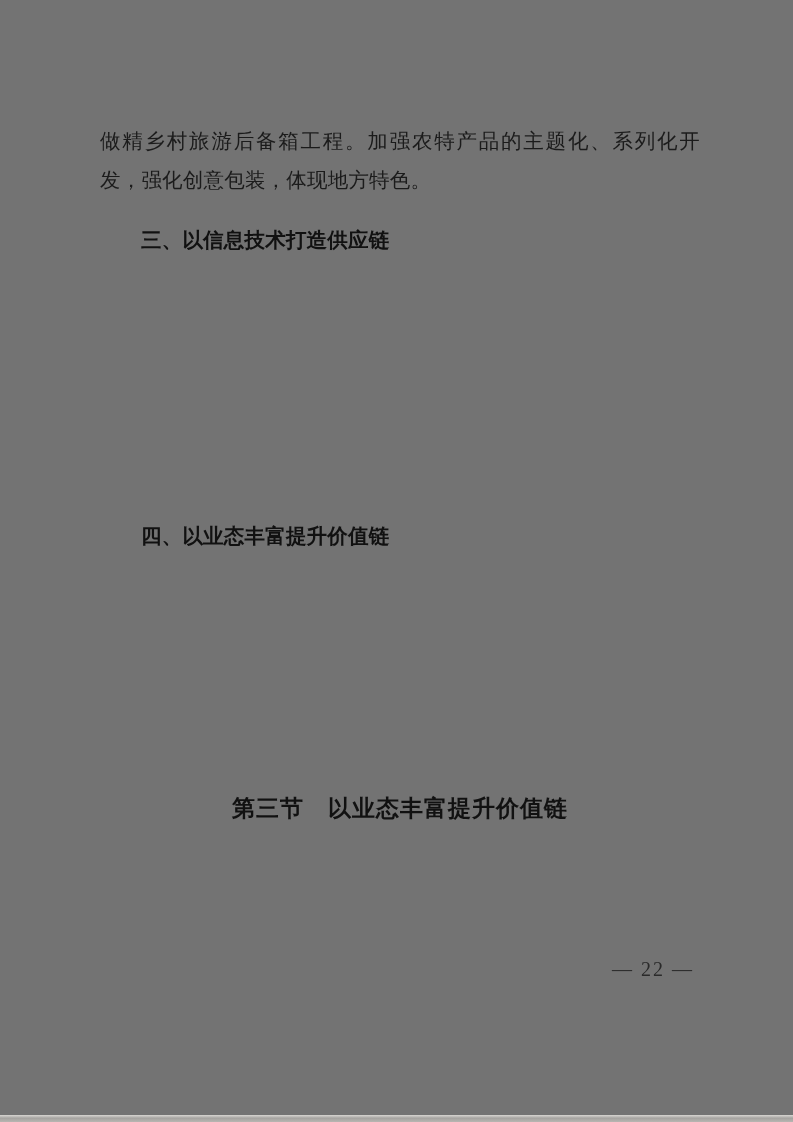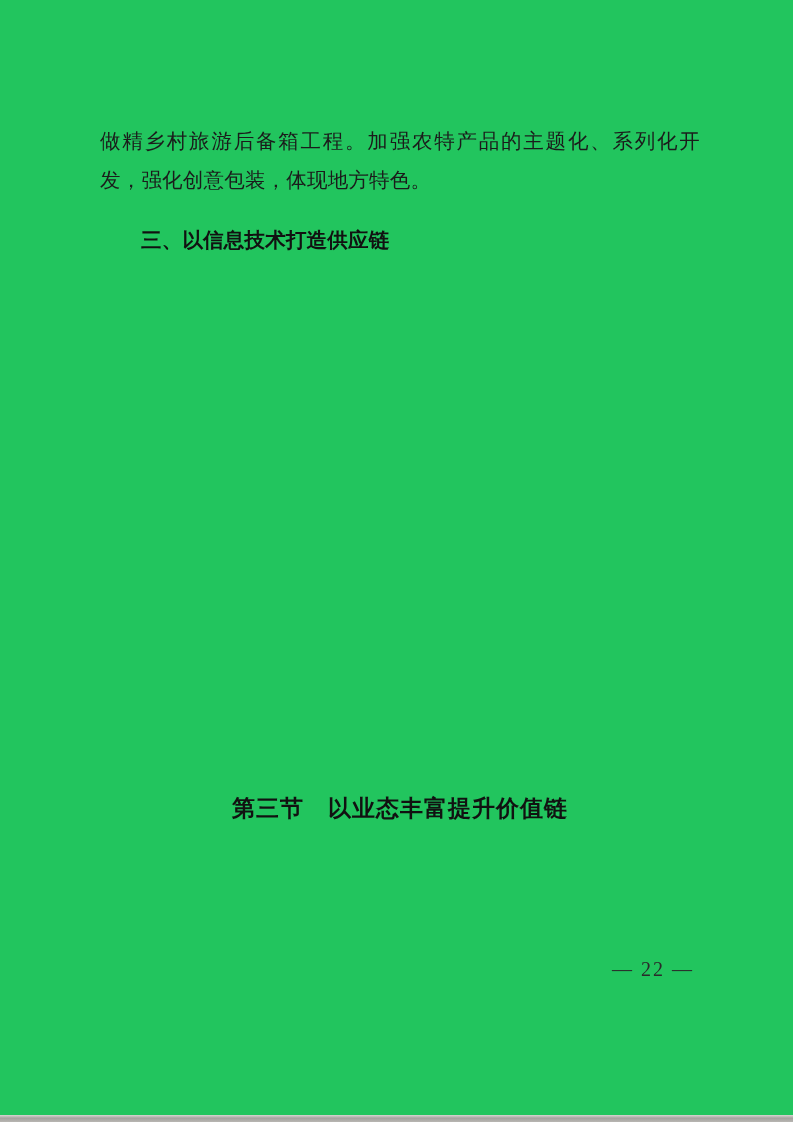--- a/index.html
+++ b/index.html
@@ -13,21 +13,21 @@
     background: #e9e7e4;
     font-family: "Liberation Serif", "DejaVu Serif", serif;
     overflow: hidden;
   }
   .page {
     position: absolute;
     left: 0;
     top: 0;
     width: 793px;
     height: 1122px;
-    background: #22c55e;
+    background: #737373;
   }
   .block {
     position: absolute;
     left: 100px;
     width: 600px;
     color: #1b1b1b;
     font-size: 20.5px;
     line-height: 39px;
     text-align: justify;
     letter-spacing: 0.2px;
@@ -86,20 +86,21 @@
 </head>
 <body>
 
 <div class="page">
 
   <div id="p-intro" class="block">做精乡村旅游后备箱工程。加强农特产品的主题化、系列化开发，强化创意包装，体现地方特色。</div>
 
   <div id="h-three" class="block sub-heading">三、以信息技术打造供应链</div>
 
 
+  <div id="h-four" class="block sub-heading">四、以业态丰富提升价值链</div>
 
 
   <div id="sec-heading" class="section-heading">第三节　以业态丰富提升价值链</div>
 
 
   <div class="page-number">— 22 —</div>
 
   <div class="scan-edge-bottom"></div>
 
 </div>

